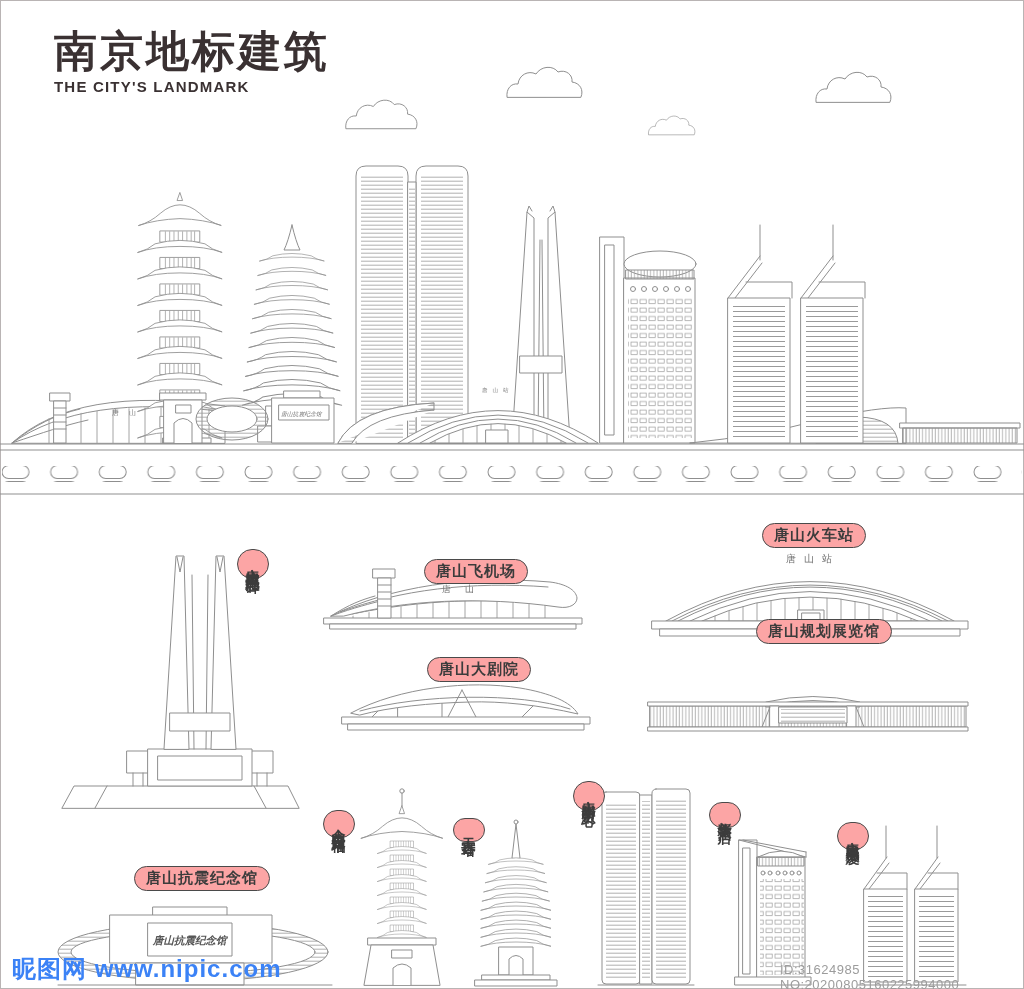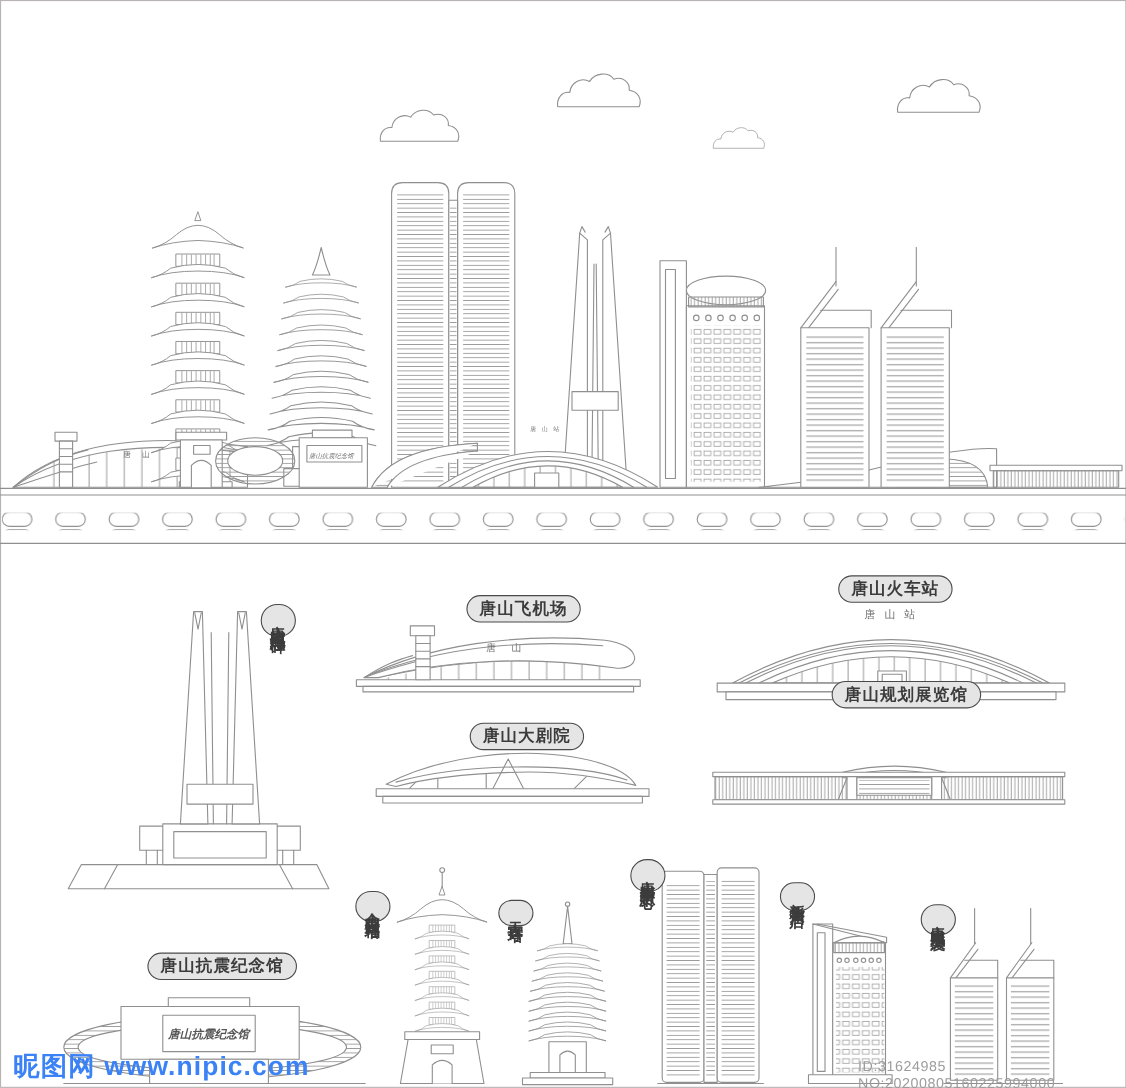--- a/index.html
+++ b/index.html
@@ -3,37 +3,39 @@
 <meta charset="utf-8">
 <style>
   html,body{margin:0;padding:0;background:#fff;}
   body{width:1024px;height:989px;position:relative;overflow:hidden;
        font-family:"Liberation Sans","DejaVu Sans",sans-serif;}
   .frame{position:absolute;inset:0;border:1px solid #b9b4b4;pointer-events:none;}
   .art{position:absolute;left:0;top:0;}
   .title-block{position:absolute;left:54px;top:28px;color:#3a3132;}
   .title-zh{font-size:43px;font-weight:800;letter-spacing:3px;line-height:1.1;}
   .title-en{font-size:15px;font-weight:700;letter-spacing:1.2px;margin-top:3px;}
-  .pill{position:absolute;background:#e5e5e5;border:1.6px solid #4a4a4a;border-radius:999px;
+  .pill{position:absolute;background:#fca5a5;border:1.6px solid #4a4a4a;border-radius:999px;
         display:flex;align-items:center;justify-content:center;color:#3c3c3c;
         font-weight:600;z-index:4;}
   .pill.h{height:23px;padding:0 11px;font-size:15px;letter-spacing:1px;}
   .pill.v{width:26px;padding:7px 2px;font-size:14px;}
   .pill.v span{writing-mode:vertical-rl;letter-spacing:2px;}
   .wm-left{position:absolute;left:12px;top:953px;font-size:24px;font-weight:800;
            color:#3b82f6;letter-spacing:1px;z-index:6;}
   .wm-right{position:absolute;left:780px;top:962px;font-size:13px;color:#9c9c9c;
             letter-spacing:.5px;z-index:6;}
 </style>
 </head>
 <body>
 
 <div class="frame"></div>
 
 <div class="title-block">
+  <div class="title-zh">南京地标建筑</div>
+  <div class="title-en">THE CITY'S LANDMARK</div>
 </div>
 
 <svg class="art" width="1024" height="989" viewBox="0 0 1024 989">
   <defs>
     <pattern id="hs4" width="4" height="4" patternUnits="userSpaceOnUse">
         <path d="M0,1.2 H4" stroke="#9a9a9a" stroke-width="0.8"></path>
       </pattern>
     <pattern id="hs5" width="5" height="5" patternUnits="userSpaceOnUse">
         <path d="M0,1.5 H5" stroke="#9a9a9a" stroke-width="1"></path>
       </pattern>
@@ -361,21 +363,21 @@
       </g>
       <use href="#pbx" x="51"></use>
       <path d="M858,985 H966"></path>
     </g>
   </g>
 </svg>
 
 <div class="pill v" style="left:237px;top:549px;">
     <span>唐山抗震纪念碑</span>
   </div>
-<div class="pill h" style="left:424px;top:541px;">
+<div class="pill h" style="left:424px;top:559px;">
     <span>唐山飞机场</span>
   </div>
 <div class="pill h" style="left:762px;top:523px;">
     <span>唐山火车站</span>
   </div>
 <div class="pill h" style="left:427px;top:657px;">
     <span>唐山大剧院</span>
   </div>
 <div class="pill h" style="left:756px;top:619px;">
     <span>唐山规划展览馆</span>

